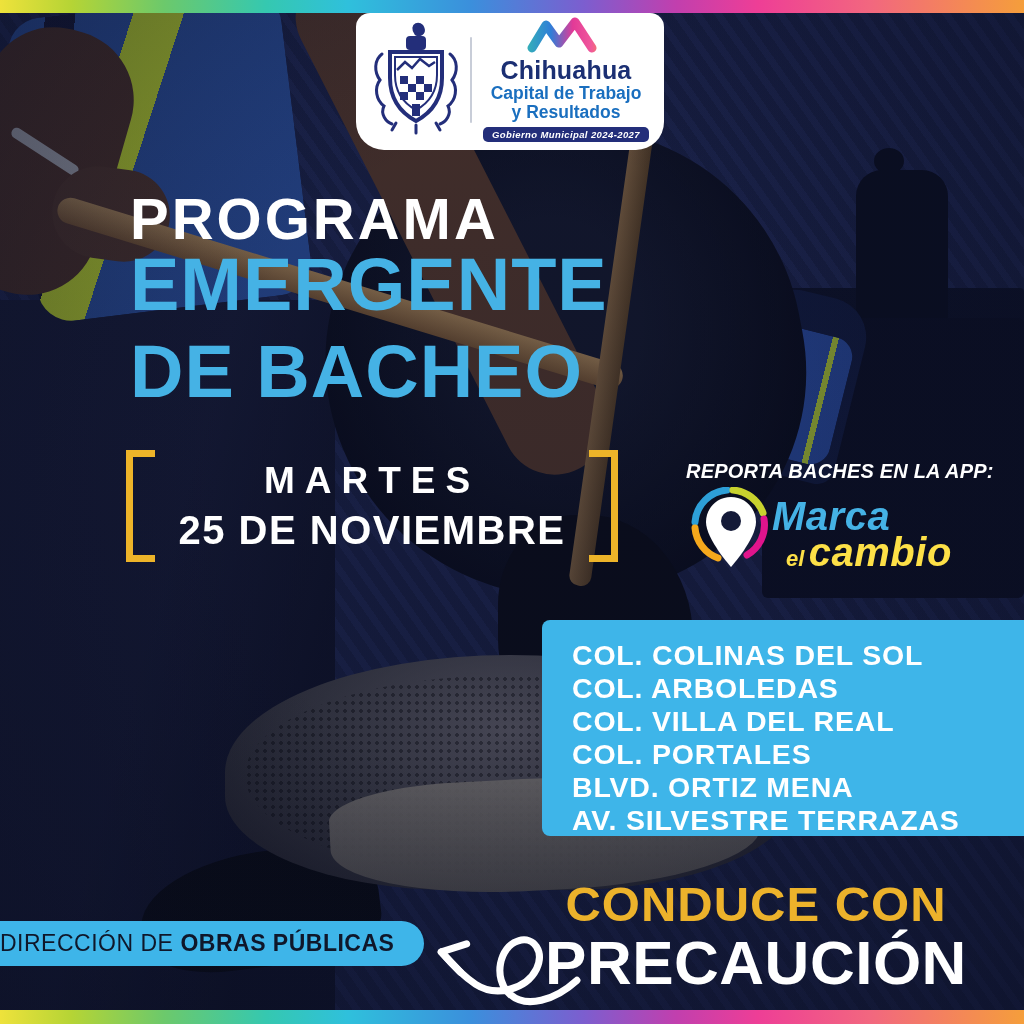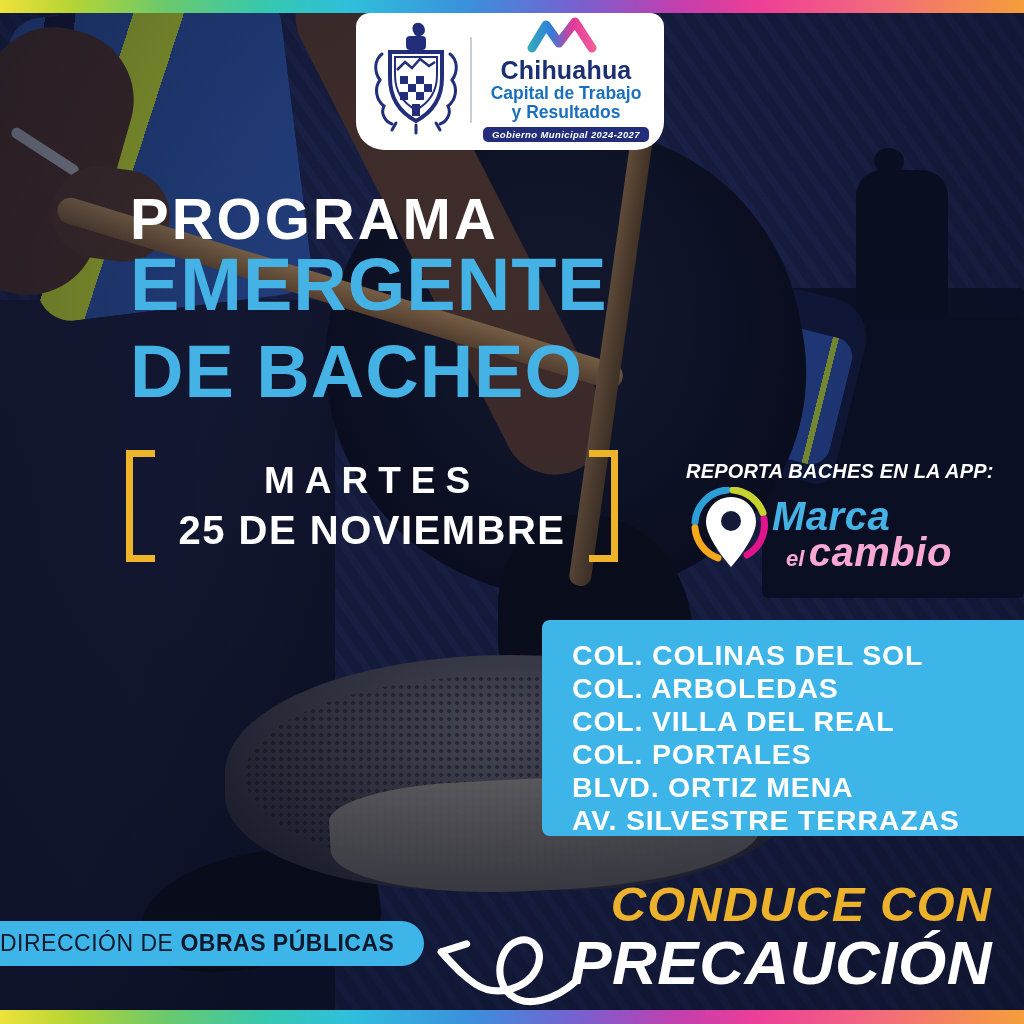--- a/index.html
+++ b/index.html
@@ -97,38 +97,38 @@
     font-size:37px;font-weight:800;letter-spacing:10px;}
   .date-full{position:absolute;left:0;top:58px;width:100%;text-align:center;color:#fff;
     font-size:40px;font-weight:800;letter-spacing:1.5px;white-space:nowrap;}
 
   
   .promo-label{left:686px;top:460px;width:300px;color:#fff;font-size:20px;font-weight:800;
     font-style:italic;letter-spacing:.2px;white-space:nowrap;}
   .pin-wrap{left:690px;top:487px;width:82px;height:88px;}
   .wordmark{left:772px;top:496px;line-height:1;}
   .wm-l1{color:#45b2e5;font-weight:800;font-style:italic;font-size:40px;letter-spacing:.5px;}
-  .wm-l2{margin-top:-4px;margin-left:14px;color:#f9a8d4;font-style:italic;font-weight:800;text-align:center;}
+  .wm-l2{margin-top:-4px;margin-left:14px;color:#fde047;font-style:italic;font-weight:800;text-align:center;}
   .wm-el{font-size:22px;}
   .wm-cambio{font-size:40px;letter-spacing:.5px;}
 
   
   .loc-box{left:542px;top:620px;width:482px;height:216px;background:#3eb5e9;
     border-radius:8px 0 0 8px;box-sizing:border-box;padding:19px 14px 16px 30px;}
   .loc-line{color:#fff;font-weight:700;font-size:28.5px;line-height:33px;letter-spacing:.8px;
     white-space:nowrap;}
 
   
   .dept-pill{left:0;top:921px;width:424px;height:45px;background:#3eb5e9;
     border-radius:0 24px 24px 0;display:flex;align-items:center;justify-content:flex-start;
     color:#0f172a;font-size:23px;letter-spacing:.5px;white-space:nowrap;}
   .dept-prefix{font-weight:400;margin-right:7px;}
   .dept-name{font-weight:800;}
   .arrow-wrap{left:413px;top:893px;width:172px;height:122px;}
-  .warning{left:520px;top:880px;width:472px;text-align:right;line-height:1;font-style:italic;}
+  .warning{left:520px;top:880px;width:472px;text-align:center;line-height:1;}
   .warn-l1{color:#ecb22b;font-size:49px;font-weight:800;letter-spacing:1px;}
   .warn-l2{color:#fff;font-size:62px;font-weight:800;letter-spacing:.5px;margin-top:3px;}
 </style>
 </head>
 <body>
 
 <div class="poster">
 
   <div class="abs photo">
     <div class="ph ph-stripes"></div>

